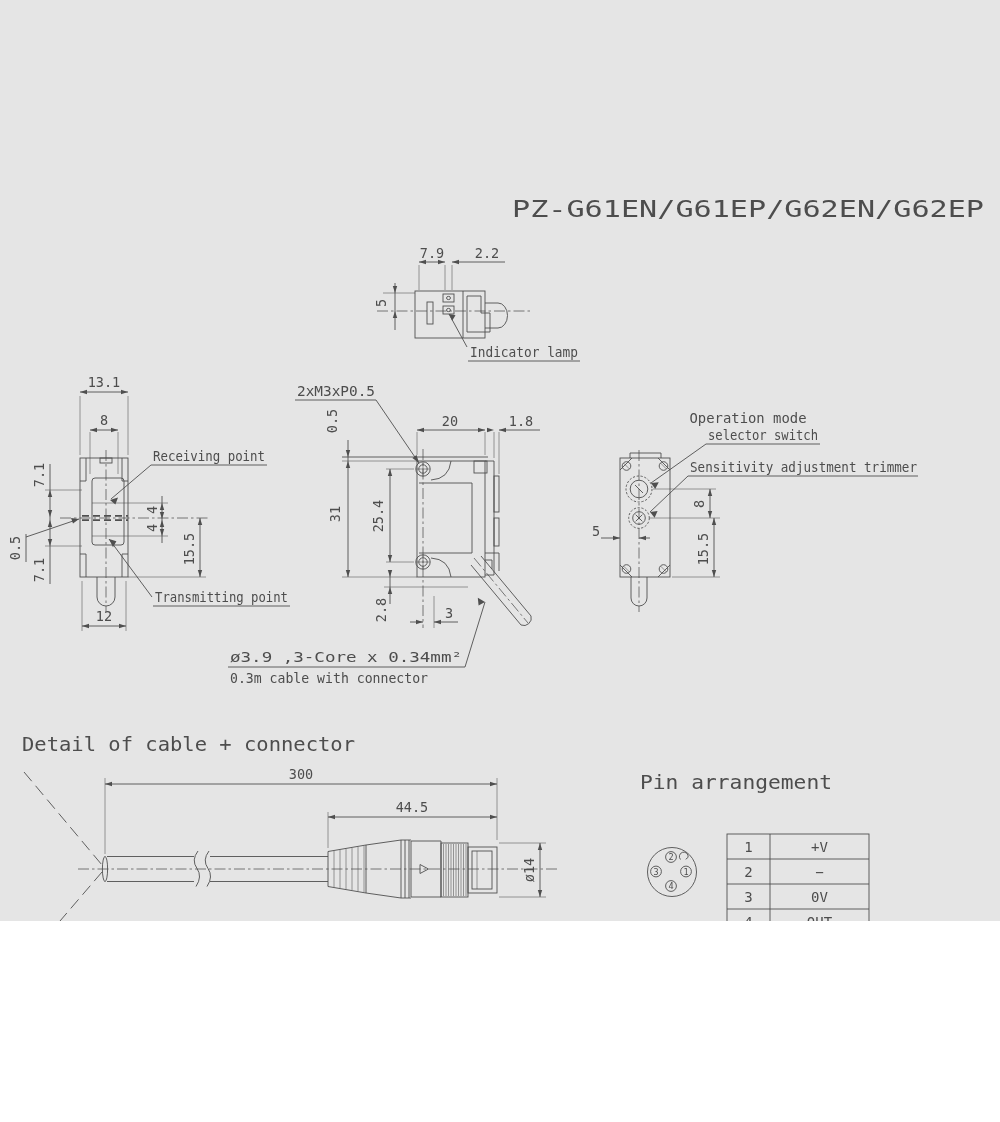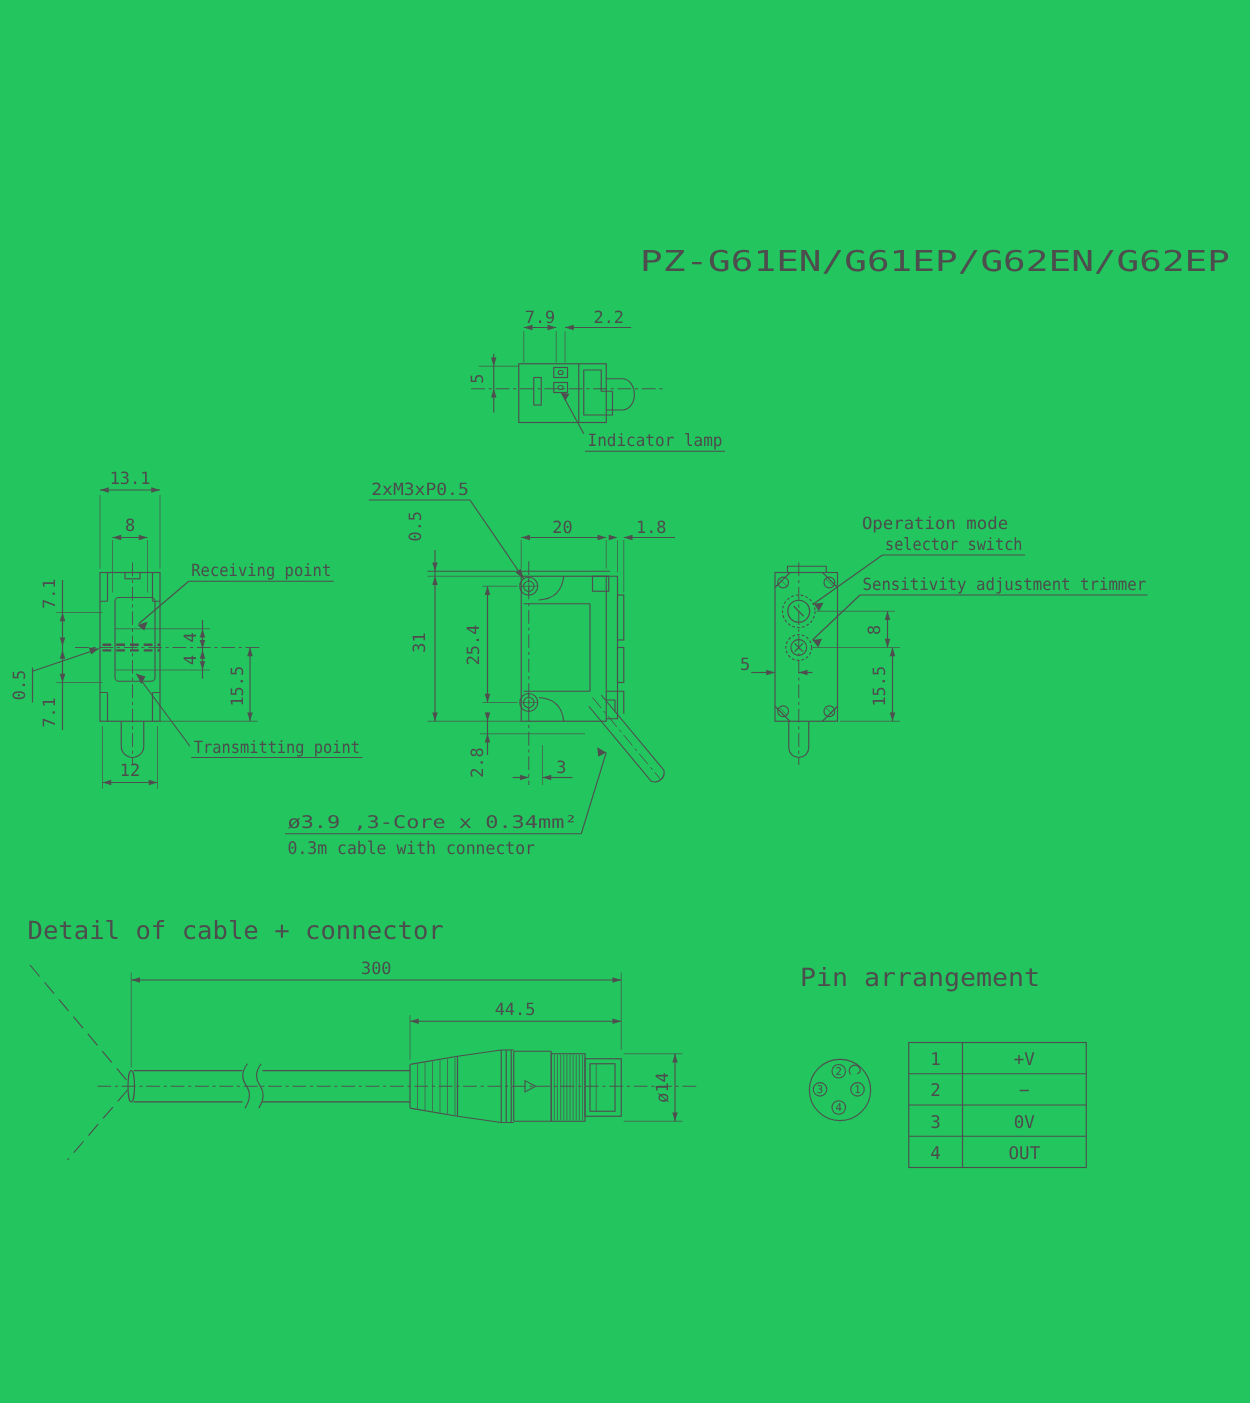--- a/index.html
+++ b/index.html
@@ -1,16 +1,16 @@
 <!DOCTYPE html>
 <html><head>
 <meta charset="utf-8">
 <style>
   html,body{margin:0;padding:0;background:#ffffff;}
-  #stage{position:relative;width:1000px;height:1122px;background:#22c55e;overflow:hidden;}
+  #stage{position:relative;width:1000px;height:921px;background:#e5e5e5;overflow:hidden;}
   svg{position:absolute;left:0;top:0;}
   svg .g *{stroke:#4f4f4f;stroke-width:.9;fill:none;stroke-linecap:butt;stroke-linejoin:miter;}
   svg .g .ar{fill:#4f4f4f;stroke:none;}
   svg .g .cl{stroke-dasharray:11 3 2.5 3;stroke-width:.75;}
   svg .g .bd{stroke-width:1.8;stroke-dasharray:7 4;}
   svg .g .hl{stroke-width:.55;}
   svg .g .kn{stroke-dasharray:2.2 1.7;}
   svg .g .dsh{stroke-dasharray:12 6;}
   svg text{stroke:none !important;fill:#4d4d4d !important;
            font-family:"DejaVu Sans Mono","Liberation Mono",monospace;}

